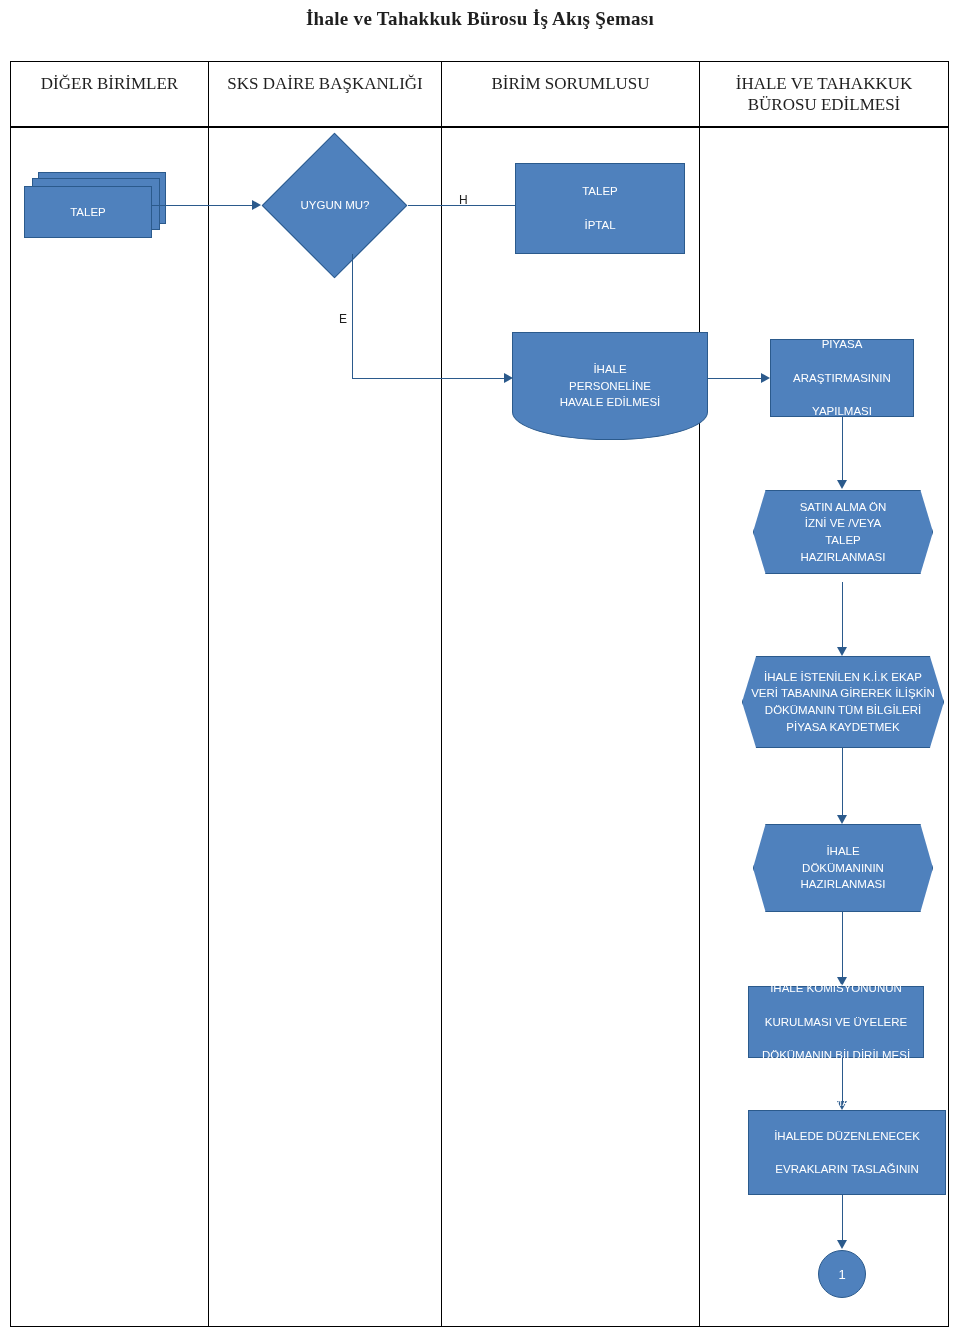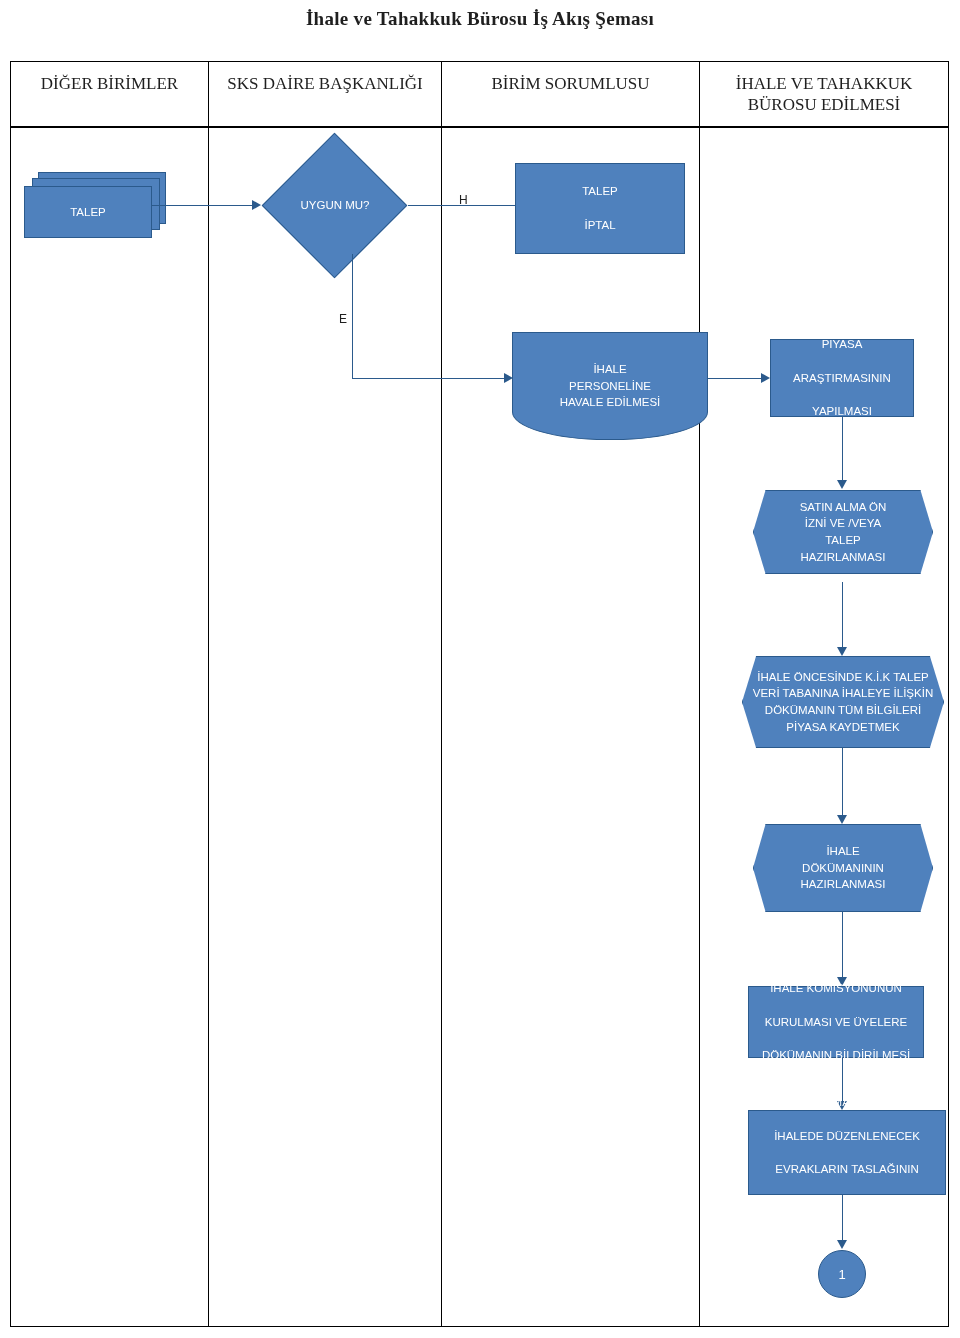--- a/index.html
+++ b/index.html
@@ -270,22 +270,22 @@
     <span>TALEP</span><br>
     <span>HAZIRLANMASI</span>
   </span>
 </div>
 
 <div class="line-v" style="left:842px; top:582px; height:68px;"></div>
 <div class="arrow-d" style="left:837px; top:647px;"></div>
 
 <div class="hexa" style="left:742px; top:656px; width:202px; height:92px;">
   <span style="display:block;width:100%;">
-    <span>İHALE ÖNCESİNDE K.İ.K TALEP</span><br>
-    <span>VERİ TABANINA İHALEYE İLİŞKİN</span><br>
+    <span>İHALE İSTENİLEN K.İ.K EKAP</span><br>
+    <span>VERİ TABANINA GİREREK İLİŞKİN</span><br>
     <span>DÖKÜMANIN TÜM BİLGİLERİ</span><br>
     <span>PİYASA KAYDETMEK</span>
   </span>
 </div>
 
 <div class="line-v" style="left:842px; top:748px; height:70px;"></div>
 <div class="arrow-d" style="left:837px; top:815px;"></div>
 
 <div class="hexa" style="left:753px; top:824px; width:180px; height:88px;">
   <span style="display:block;width:100%;">

